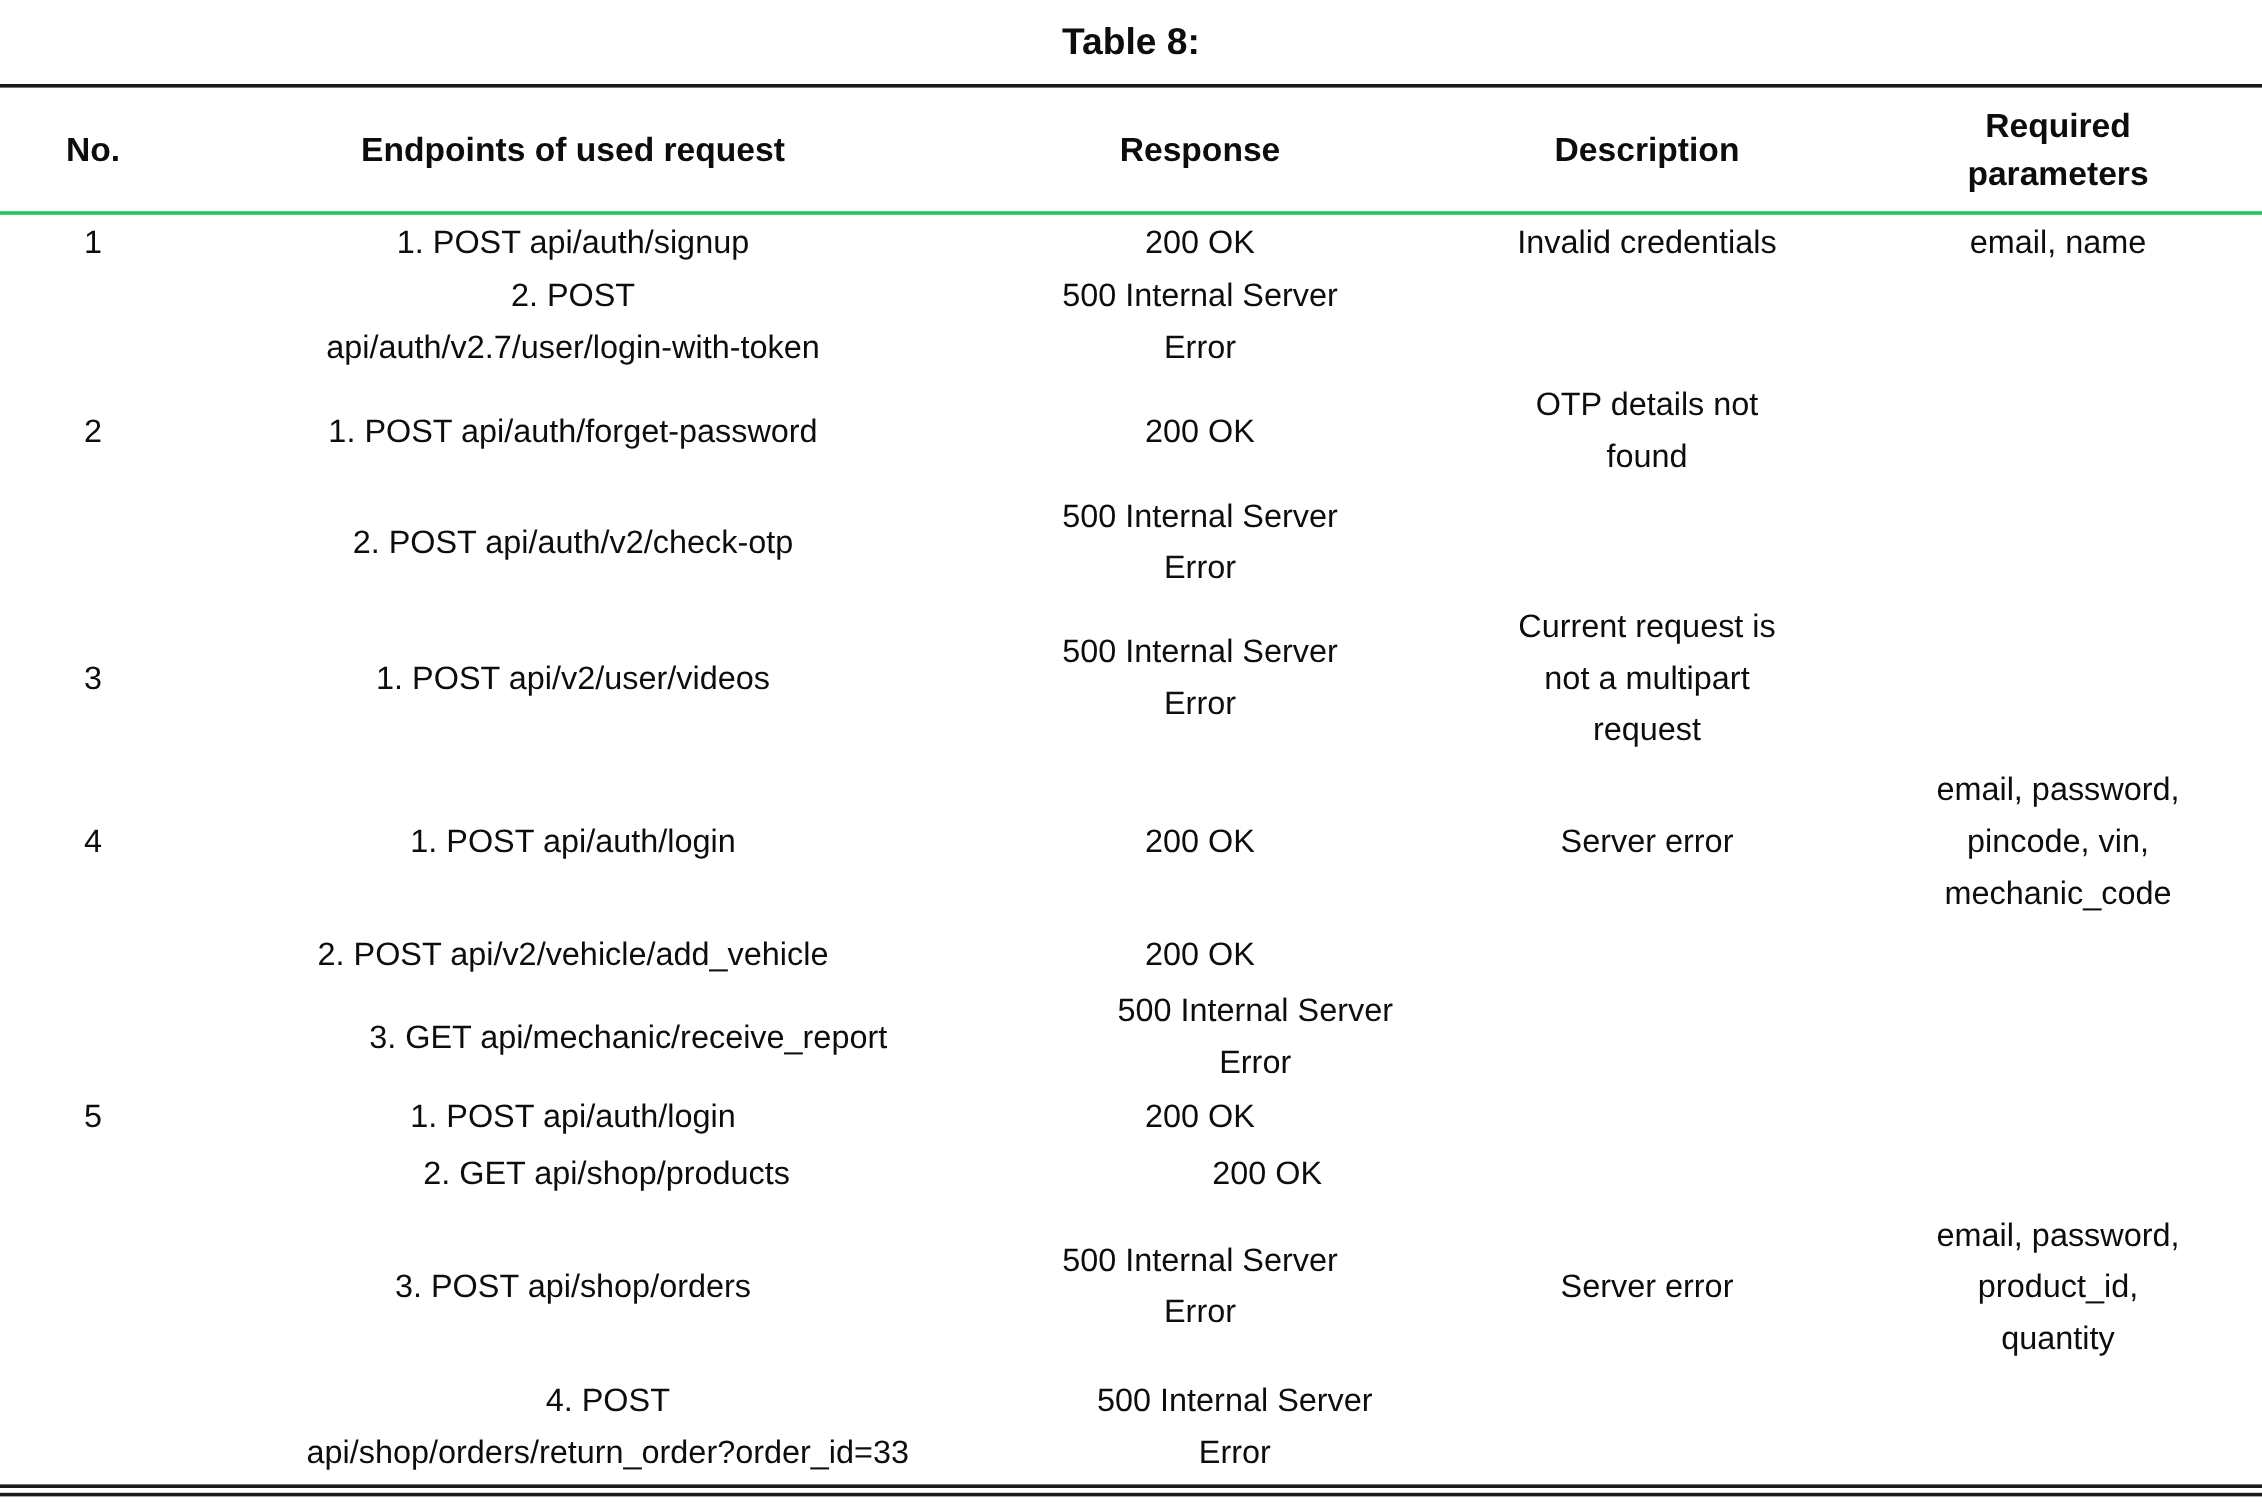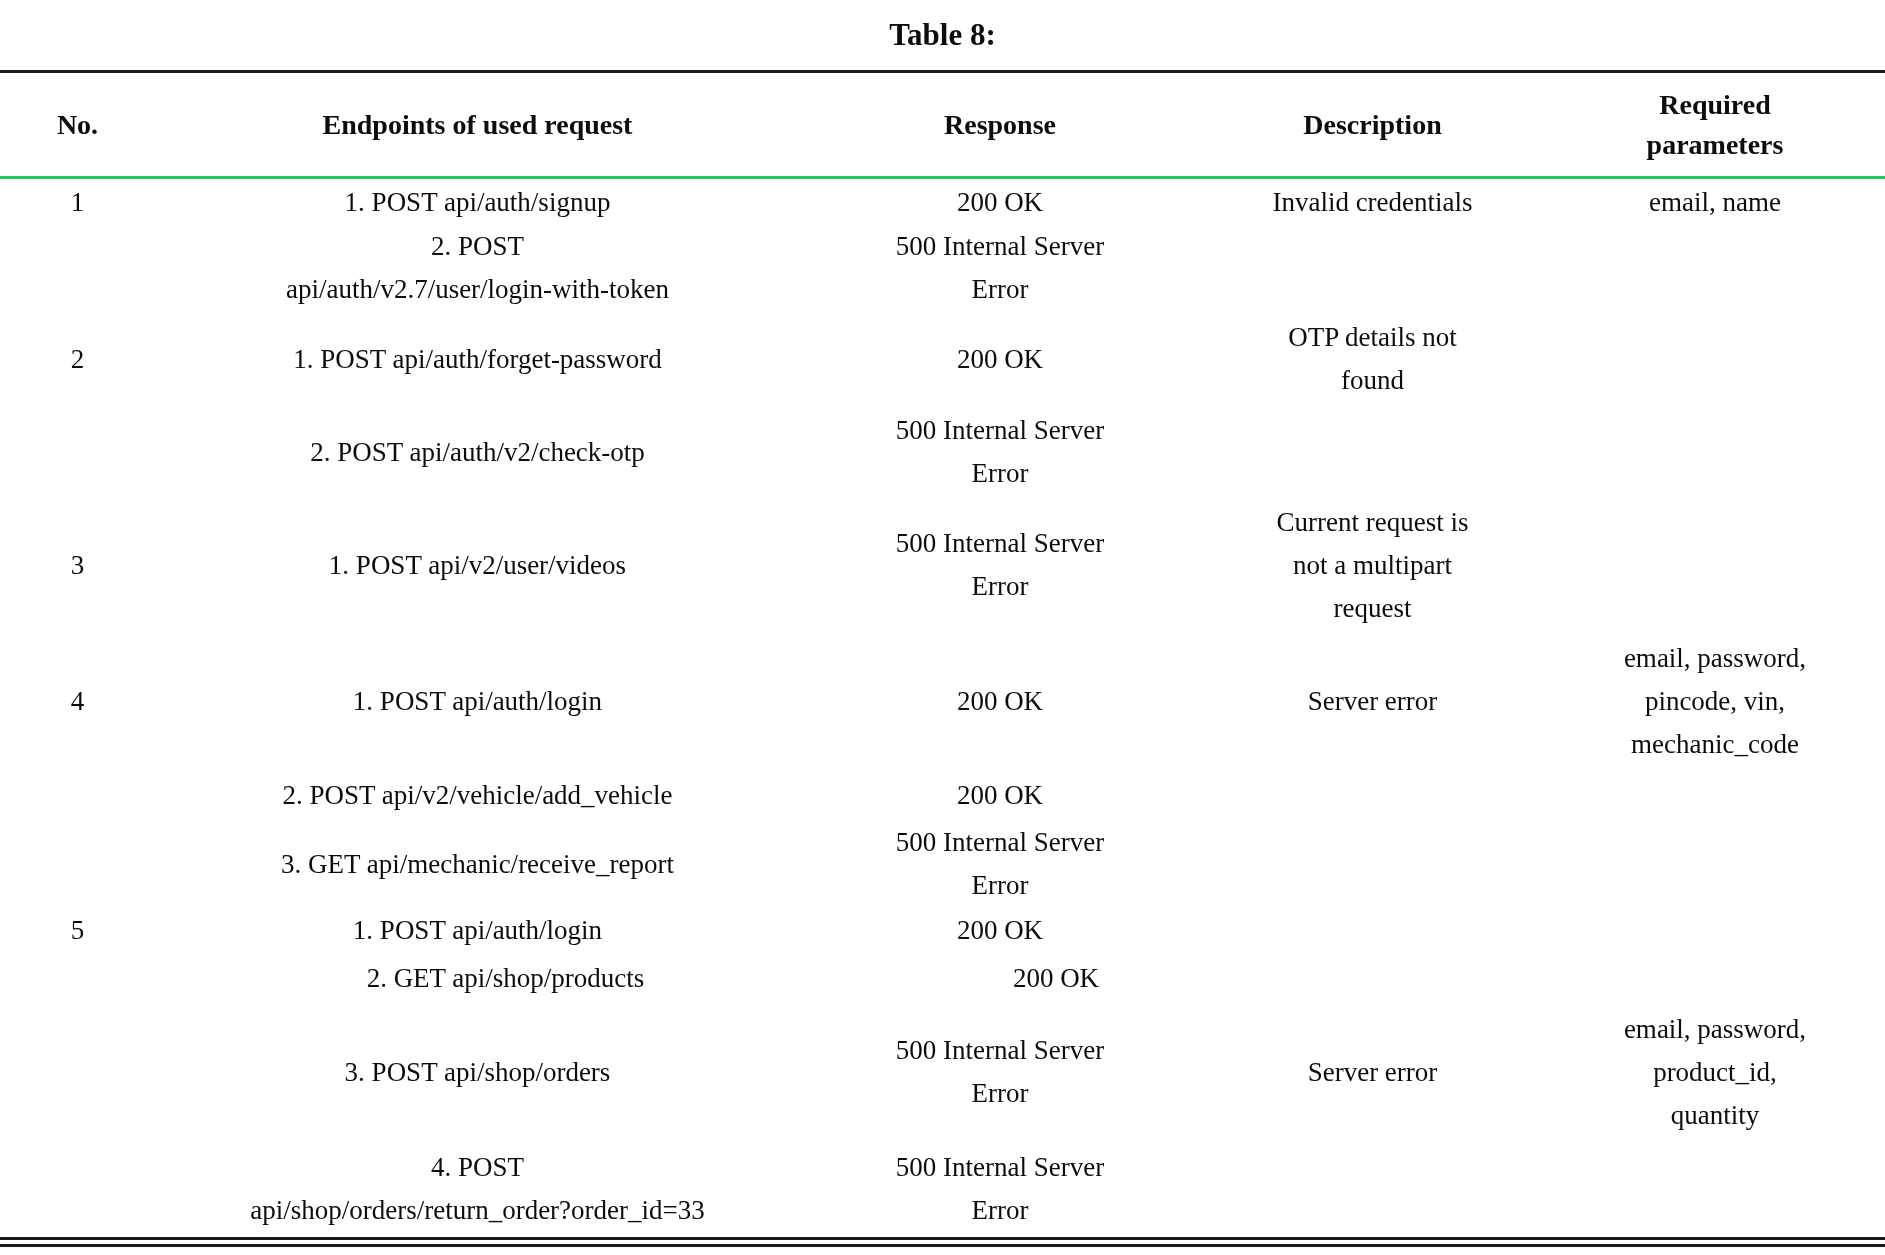--- a/index.html
+++ b/index.html
@@ -1,21 +1,21 @@
 <!DOCTYPE html>
 <html><head>
 <meta charset="utf-8">
 <style>
   html,body{margin:0;padding:0;background:#ffffff;}
   .page{
     position:relative;
     width:1885px;height:1255px;
     background:#ffffff;
     color:#0d0d0d;
-    font-family:Liberation Serif, serif;
+    font-family:Liberation Sans, sans-serif;
     overflow:hidden;
   }
   .caption{
     height:70px;
     display:flex;align-items:center;justify-content:center;
     font-size:31px;
     white-space:pre-wrap;
   }
   .caption .cap-label{font-weight:bold;}
   .thead{
@@ -38,25 +38,25 @@
   }
   .thead .cell{font-weight:bold;font-size:28px;line-height:40px;}
   
   .b0{height:46px;}
   .b1{height:86px;}
   .b2{height:96px;}
   .b3{height:90px;}
   .b4{height:136px;}
   .b5{height:136px;}
   .b6{height:52px;}
-  .b7{height:86px;}
+  .b7{height:86px;margin-left:46px;}
   .b8{height:46px;}
   .b9{height:50px;gap:28px;}
   .b10{height:138px;}
-  .b11{height:96px;}
+  .b11{height:96px;padding-left:29px;}
   .bottom-rule{
     height:4px;
     border-top:3px solid #1a1a1a;
     border-bottom:3px solid #1a1a1a;
   }
 </style>
 </head>
 <body>
 
 <div class="page">

